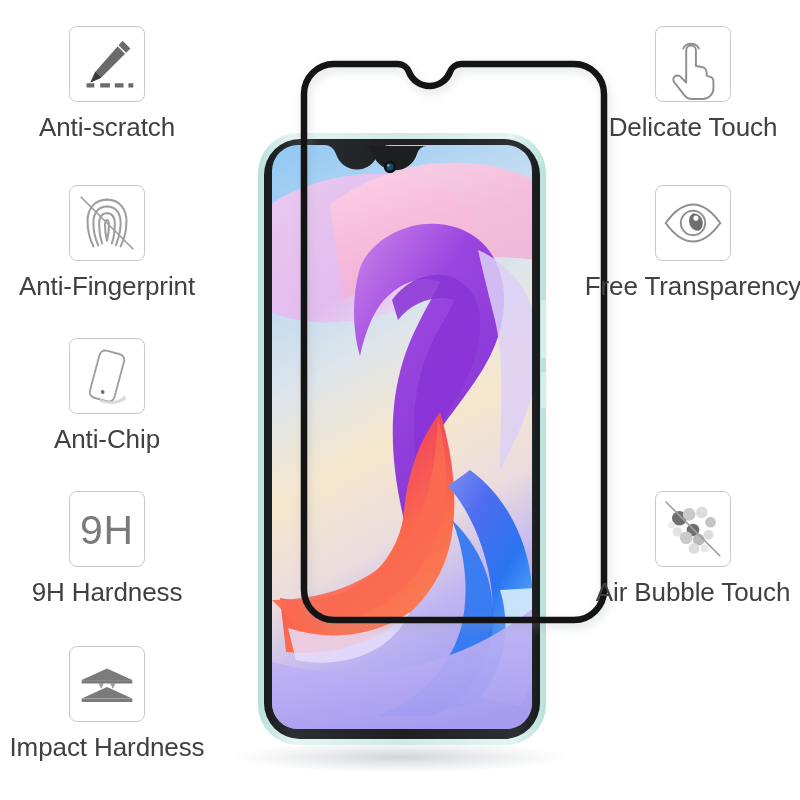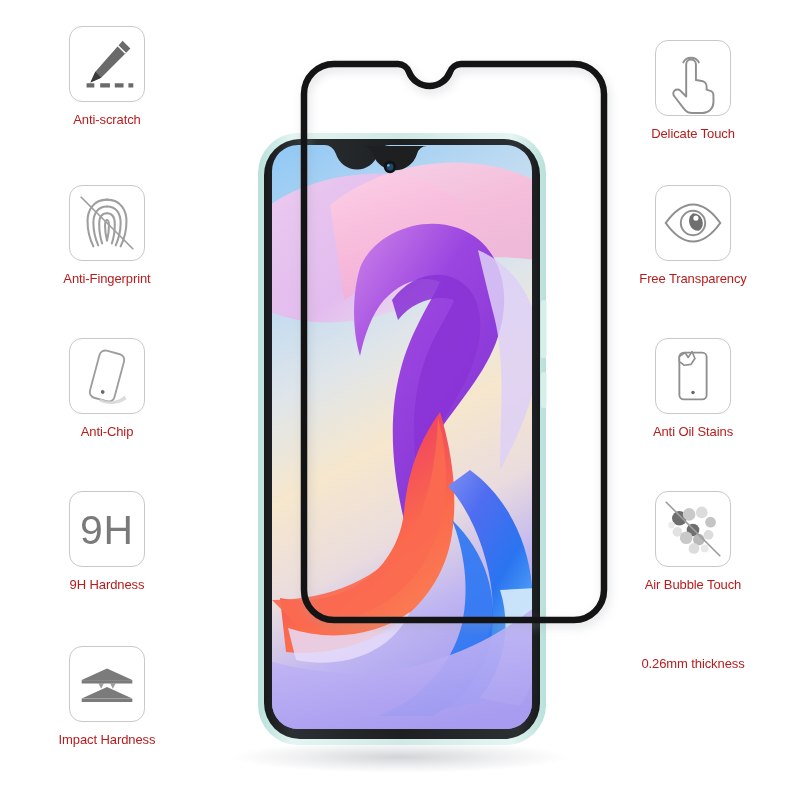--- a/index.html
+++ b/index.html
@@ -28,32 +28,32 @@
     align-items: center;
     width: 210px;
   }
   .col-left  { left: 2px; }
   .col-right { right: 2px; }
 
   .icon-box {
     width: 76px;
     height: 76px;
     border: 1.3px solid #c9c9c9;
-    border-radius: 13px;
+    border-radius: 8px;
     background: #ffffff;
     position: relative;
     overflow: hidden;
     flex: none;
   }
 
   .feature-label {
     margin-top: 11px;
-    font-size: 13px;
+    font-size: 26px;
     line-height: 1.15;
-    color: #b91c1c;
+    color: #404040;
     letter-spacing: -0.1px;
     white-space: nowrap;
     text-align: right;
   }
 
   .icon-box svg { display: block; width: 100%; height: 100%; }
 
   
   #stage {
     position: absolute;
@@ -345,21 +345,21 @@
         </g>
         <g fill="#9e9e9e">
           <path d="M29 37 L35 37 L32 43 Z"></path>
           <path d="M41 37 L47 37 L44 43 Z"></path>
         </g>
       </svg>
     </div>
     <div class="feature-label">Impact Hardness</div>
   </div>
 
-  <div class="feature col-right" style="top:40px">
+  <div class="feature col-right" style="top:26px">
     <div class="icon-box">
       <svg viewBox="0 0 76 76">
         <g fill="#ffffff" stroke="#8f8f8f" stroke-width="2" stroke-linejoin="round" stroke-linecap="round">
           <path d="M31 30 v-6 a5 5 0 0 1 10 0 v16
                    l6 1 a6 6 0 0 1 5 6 v3
                    l3 1 a5 5 0 0 1 4 5 v7
                    a11 11 0 0 1 -11 11 h-11
                    a10 10 0 0 1 -8 -4 l-10 -13
                    a4.2 4.2 0 0 1 6 -6 l6 6 z"></path>
         </g>
@@ -379,32 +379,20 @@
                    C 56 52 46 57 38 57 C 30 57 20 52 10 38 Z" fill="#ffffff" stroke="#8f8f8f" stroke-width="2.1"></path>
           <circle cx="38" cy="38" r="12.5" fill="#ffffff" stroke="#8f8f8f" stroke-width="2"></circle>
           <path d="M38 28 a10 10 0 0 1 6 18 a10 10 0 0 1 -6 -18 z" fill="#6f6f6f"></path>
           <circle cx="41" cy="33" r="2.6" fill="#ffffff"></circle>
         </g>
       </svg>
     </div>
     <div class="feature-label">Free Transparency</div>
   </div>
 
-  <div class="feature col-right" style="top:338px">
-    <div class="icon-box">
-      <svg viewBox="0 0 76 76">
-        <g>
-          <rect x="24" y="14" width="28" height="48" rx="4.5" ry="4.5" fill="#ffffff" stroke="#8f8f8f" stroke-width="1.9"></rect>
-          <circle cx="38" cy="55" r="1.8" fill="#6a6a6a"></circle>
-        </g>
-        <path d="M24 18 L30 14 L33 19 L37 13 L40 20 L36 26 L29 27 L24 23 Z" fill="#ffffff" stroke="#8f8f8f" stroke-width="1.7" stroke-linejoin="round"></path>
-      </svg>
-    </div>
-    <div class="feature-label">Anti Oil Stains</div>
-  </div>
 
   <div class="feature col-right" style="top:491px">
     <div class="icon-box">
       <svg viewBox="0 0 76 76">
         <g>
           <circle cx="24" cy="27" r="7.5" fill="#6e6e6e"></circle>
           <circle cx="38" cy="39" r="6.5" fill="#6e6e6e"></circle>
           <circle cx="34" cy="23" r="6.5" fill="#c9c9c9"></circle>
           <circle cx="47" cy="21" r="6" fill="#dcdcdc"></circle>
           <circle cx="56" cy="31" r="5.5" fill="#c4c4c4"></circle>
@@ -416,16 +404,15 @@
           <circle cx="50" cy="58" r="4" fill="#e8e8e8"></circle>
           <circle cx="16" cy="34" r="3.5" fill="#ececec"></circle>
         </g>
         <line x1="10" y1="10" x2="66" y2="66" stroke="#9e9e9e" stroke-width="1.7"></line>
       </svg>
     </div>
     <div class="feature-label">Air Bubble Touch</div>
   </div>
 
   <div class="feature col-right" style="top:646px">
-    <div class="feature-label">0.26mm thickness</div>
   </div>
 
 </div>
 
 </body></html>

